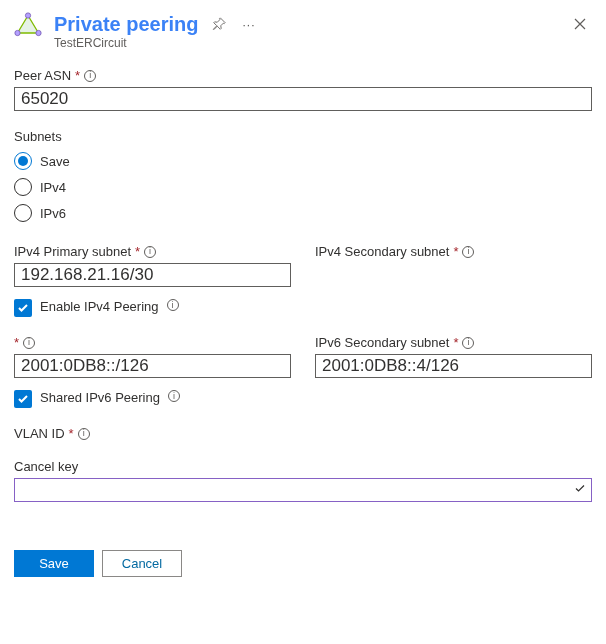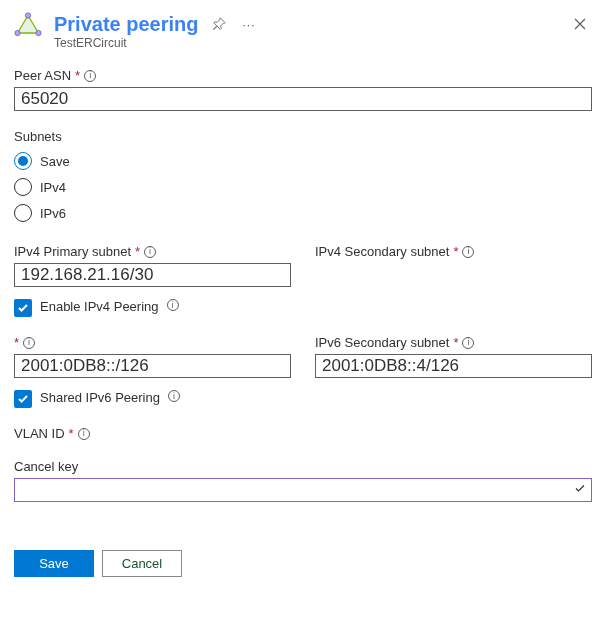--- a/index.html
+++ b/index.html
@@ -62,21 +62,21 @@
   .shared-check {
     position:absolute; right:6px; top:50%; transform:translateY(-50%);
     color:#323130; pointer-events:none;
   }
   .footer { margin-top:48px; display:flex; gap:8px; }
   button.primary {
     background:#0078d4; color:#fff; border:none; padding:6px 20px;
     font-family:inherit; font-size:13px; cursor:pointer; min-width:80px;
   }
   button.secondary {
-    background:#fff; color:#14532d; border:1px solid #8a8886; padding:4px 5px;
+    background:#fff; color:#0369a1; border:1px solid #8a8886; padding:4px 5px;
     font-family:inherit; font-size:13px; cursor:pointer; min-width:80px;
   }
 </style>
 </head>
 <body>
 
 <div class="header">
   <div class="logo">
     <svg viewBox="0 0 32 32" width="28" height="28">
       <polygon points="16,4 28,24 4,24" fill="#e6f2e6" stroke="#7fba00" stroke-width="1.5"></polygon>

